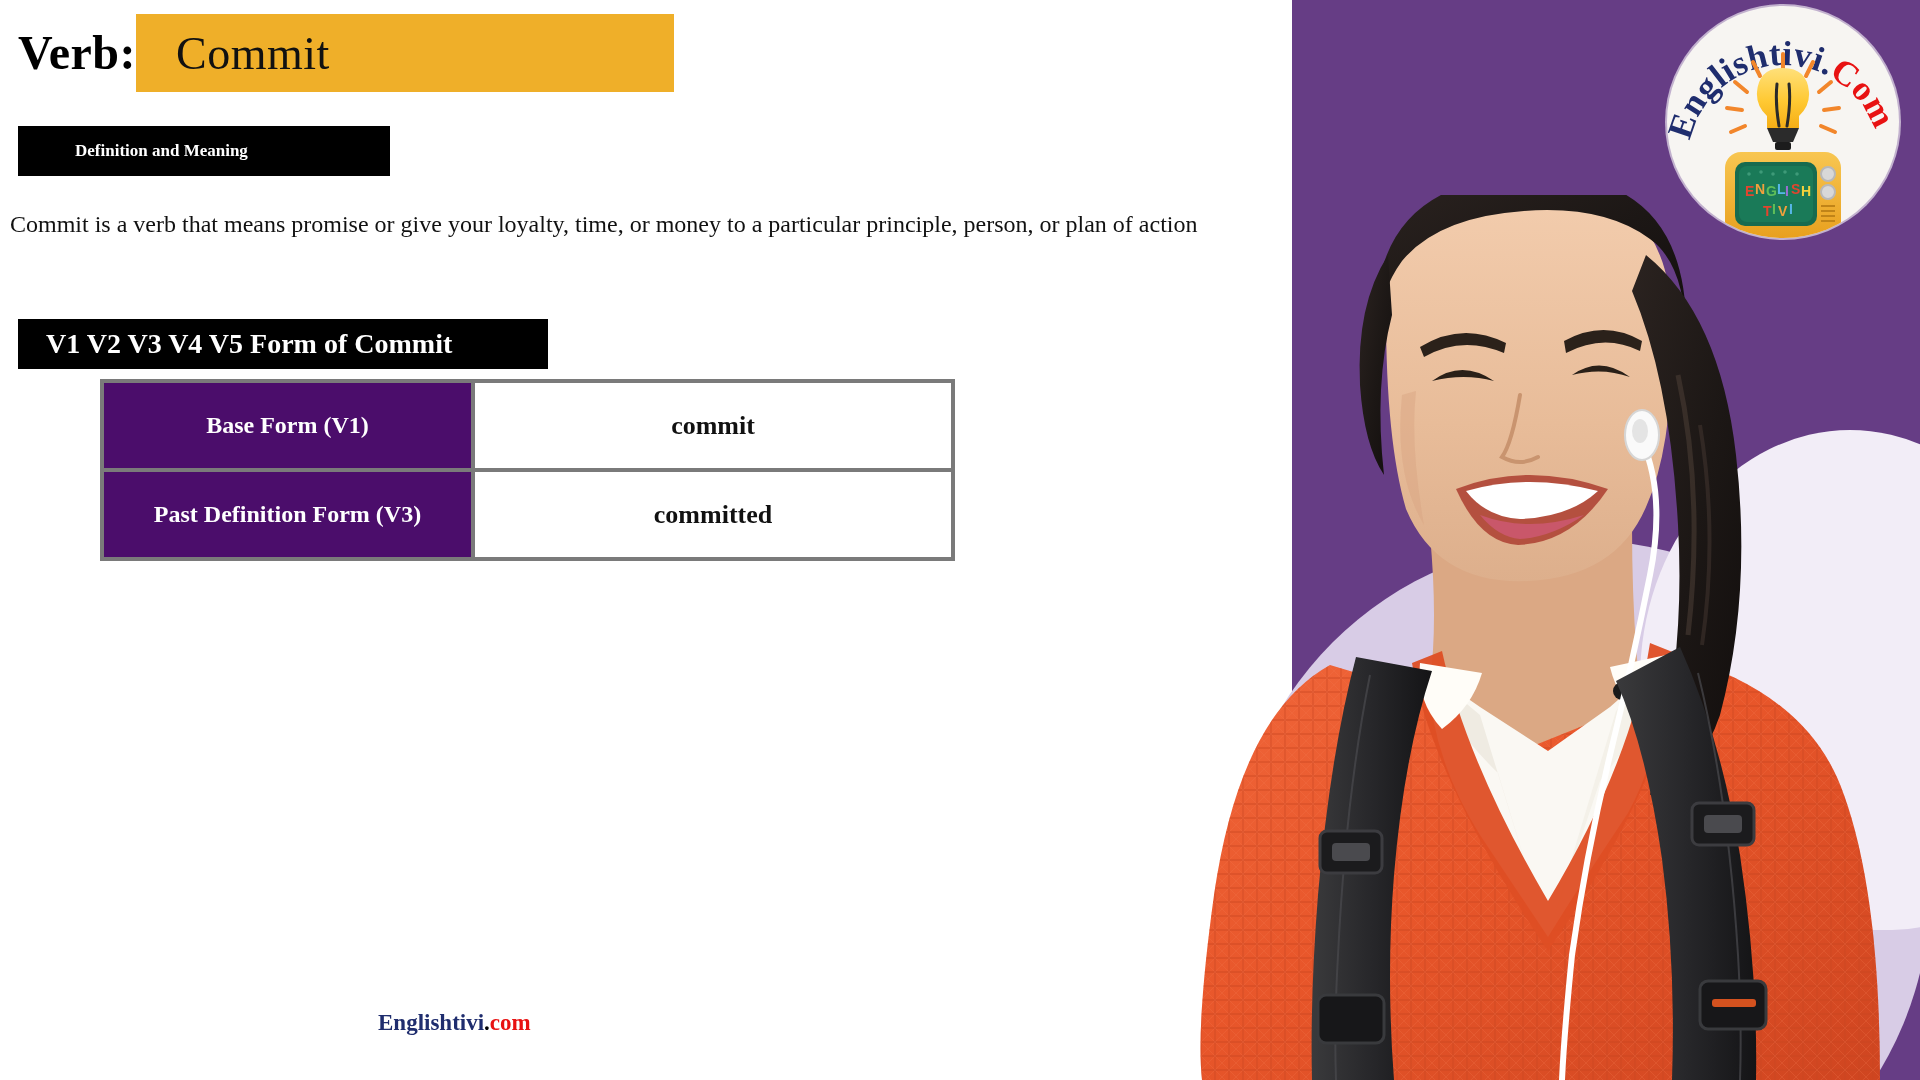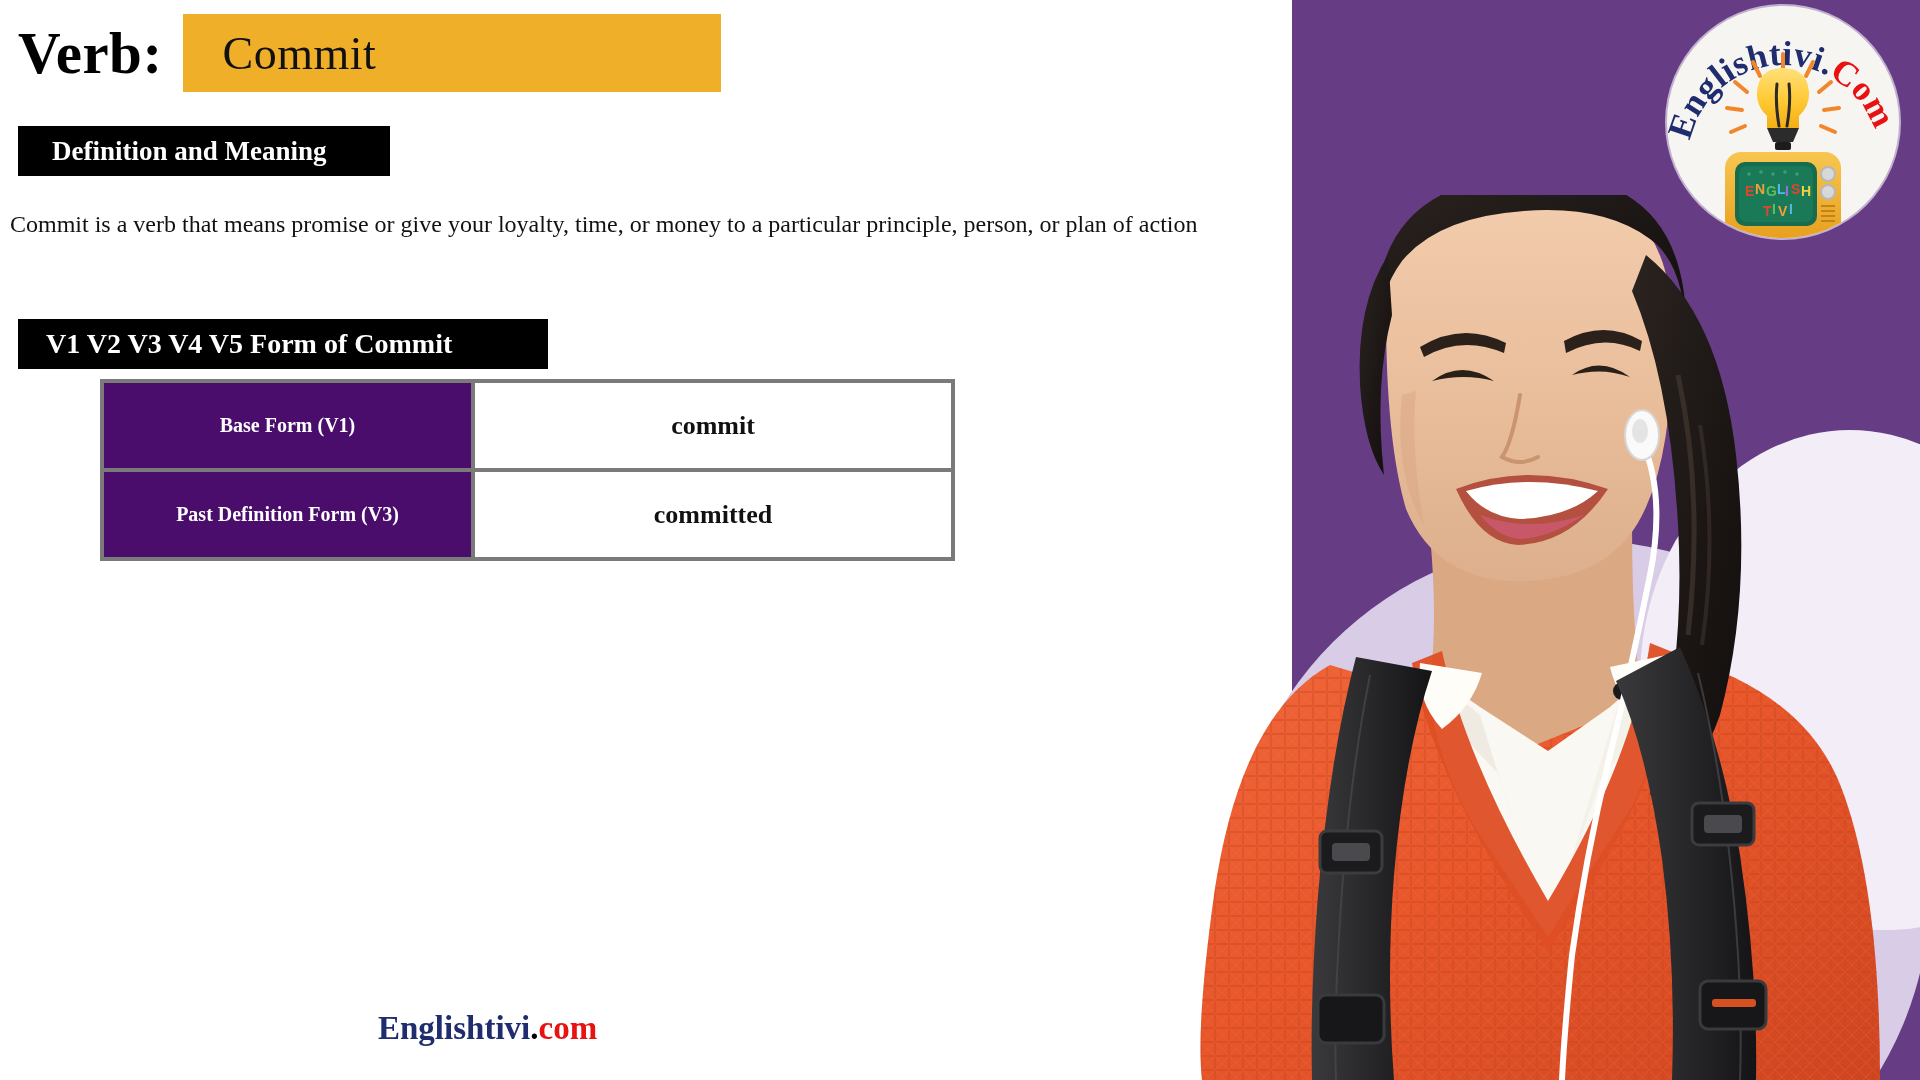--- a/index.html
+++ b/index.html
@@ -28,39 +28,39 @@
     position:absolute;left:1640px;top:430px;width:420px;height:500px;
     background:#F2EDF7;border-radius:50% 50% 40% 40%;
   }
 
   
   .verb-row{
     position:absolute;left:18px;top:14px;height:78px;
     display:flex;align-items:stretch;
   }
   .verb-label{
-    font-size:59px;font-weight:bold;color:#000;
-    line-height:78px;padding-right:20px;letter-spacing:.5px;
+    font-size:48px;font-weight:bold;color:#000;
+    line-height:78px;padding-right:0;letter-spacing:.5px;
   }
   .verb-chip{
     background:#EFAF29;width:538px;height:78px;
     display:flex;align-items:center;
   }
   .verb-word{
     font-size:46px;color:#111;padding-left:40px;letter-spacing:.5px;
   }
 
   
   .chip{
     position:absolute;background:#000;color:#fff;
     font-weight:bold;display:flex;align-items:center;
   }
   .chip span{display:block;}
   #chip-def{left:18px;top:126px;width:372px;height:50px;}
-  #chip-def span{font-size:27px;padding-left:34px;}
+  #chip-def span{font-size:17px;padding-left:34px;margin-left:23px;}
   #chip-forms{left:18px;top:310px;width:530px;height:50px;margin-top:9px;}
   #chip-forms span{font-size:28px;padding-left:28px;}
 
   
   .definition{
     position:absolute;left:10px;top:204px;width:1320px;
     font-size:24px;color:#111;line-height:41px;
   }
 
   
@@ -70,30 +70,30 @@
     border-collapse:separate;border-spacing:0;
     border:2px solid #7a7a7a;
     background:#fff;
   }
   .vtable td{
     height:85px;padding:0;vertical-align:middle;text-align:center;
     border:2px solid #7a7a7a;
   }
   .vtable td.k{
     width:367px;background:#4B0D6B;color:#fff;
-    font-weight:bold;font-size:20px;
+    font-weight:bold;font-size:24px;
   }
   .vtable td.v{
     background:#fff;color:#111;font-weight:bold;font-size:26px;
   }
 
   
   .footer{
     position:absolute;left:378px;top:1010px;
-    font-size:33px;font-weight:bold;white-space:nowrap;
+    font-size:23px;font-weight:bold;white-space:nowrap;
   }
   .f-name{color:#1F2D6E;}
   .f-dot{color:#000;}
   .f-tld{color:#E81212;}
 
   
   .logo{
     position:absolute;left:1667px;top:6px;width:232px;height:232px;
     border-radius:50%;background:#F7F5F2;
     box-shadow:0 0 0 2px rgba(255,255,255,.6);

